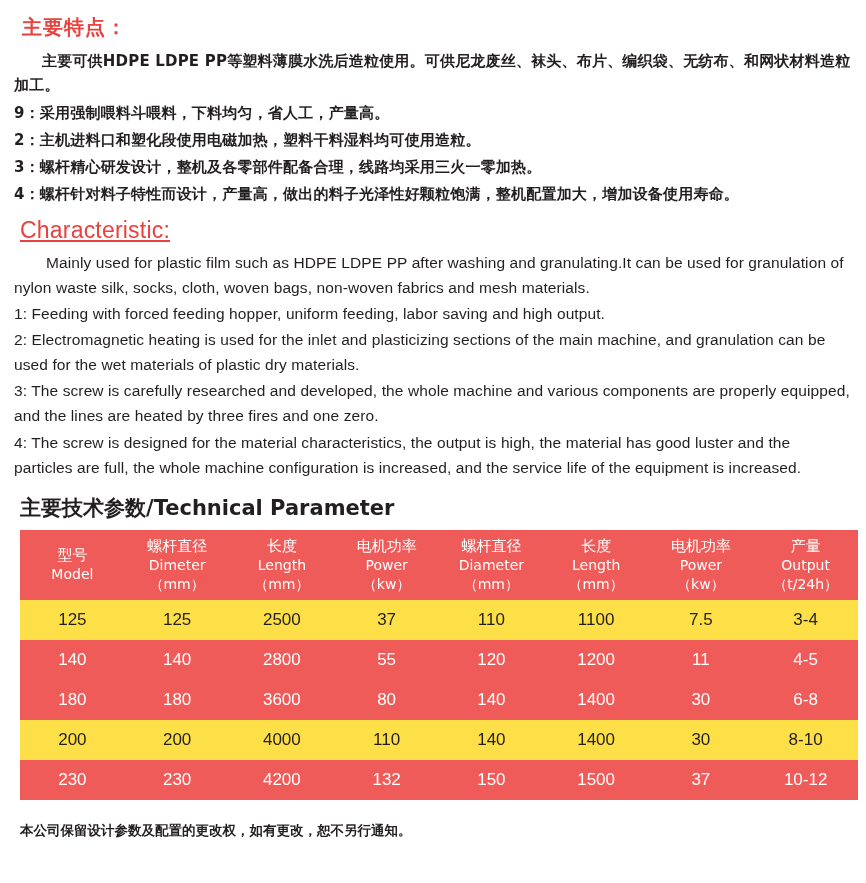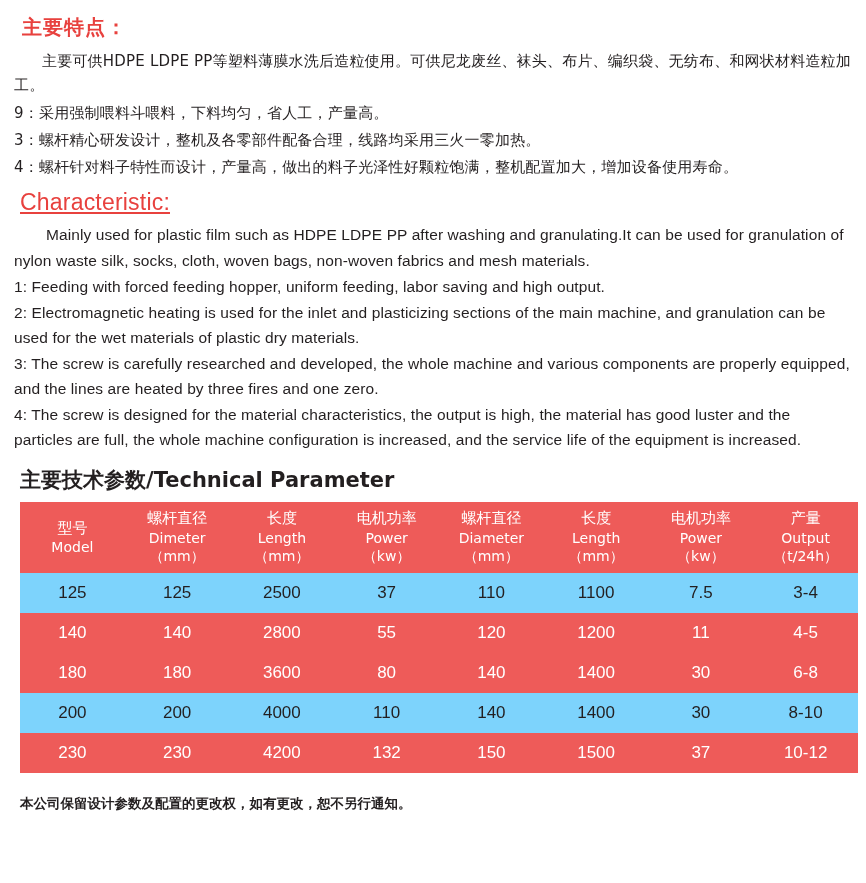--- a/index.html
+++ b/index.html
@@ -31,20 +31,21 @@
     margin: 0 0 8px 8px;
     font-family: "DejaVu Sans", "Liberation Sans", sans-serif;
   }
   .cn-line {
     font-size: 15px;
     color: #231f20;
     line-height: 1.62;
     margin: 0 0 3px 0;
     font-family: "DejaVu Sans", "Liberation Sans", sans-serif;
     letter-spacing: 0.2px;
+    font-weight: bold;
   }
   .cn-line.indent {
     text-indent: 28px;
   }
 
   
   .en-title {
     color: #e8413e;
     font-size: 23px;
     font-weight: normal;
@@ -102,21 +103,21 @@
     font-size: 14px;
   }
   table.spec td {
     text-align: center;
     font-size: 17px;
     padding: 10px 2px;
     border: none;
     color: #231f20;
   }
   table.spec tr.odd td {
-    background: #7dd3fc;
+    background: #fde047;
     color: #231f20;
   }
   table.spec tr.even td {
     background: #ee5b59;
     color: #ffffff;
   }
 
   
   .footer {
     margin: 22px 0 0 6px;
@@ -131,20 +132,21 @@
 </style>
 </head>
 <body>
 
 <div class="page">
 
   <div>
     <div class="cn-title">主要特点：</div>
     <p class="cn-line indent">主要可供HDPE LDPE PP等塑料薄膜水洗后造粒使用。可供尼龙废丝、袜头、布片、编织袋、无纺布、和网状材料造粒加工。</p>
     <p class="cn-line">9：采用强制喂料斗喂料，下料均匀，省人工，产量高。</p>
+    <p class="cn-line">2：主机进料口和塑化段使用电磁加热，塑料干料湿料均可使用造粒。</p>
     <p class="cn-line">3：螺杆精心研发设计，整机及各零部件配备合理，线路均采用三火一零加热。</p>
     <p class="cn-line">4：螺杆针对料子特性而设计，产量高，做出的料子光泽性好颗粒饱满，整机配置加大，增加设备使用寿命。</p>
   </div>
 
   <div>
     <div class="en-title">Characteristic:</div>
     <p class="en-para indent">Mainly used for plastic film such as HDPE LDPE PP after washing and granulating.It can be used for granulation of nylon waste silk, socks, cloth, woven bags, non-woven fabrics and mesh materials.</p>
     <p class="en-para">1: Feeding with forced feeding hopper, uniform feeding, labor saving and high output.</p>
     <p class="en-para">2: Electromagnetic heating is used for the inlet and plasticizing sections of the main machine, and granulation can be used for the wet materials of plastic dry materials.</p>
     <p class="en-para">3: The screw is carefully researched and developed, the whole machine and various components are properly equipped, and the lines are heated by three fires and one zero.</p>

